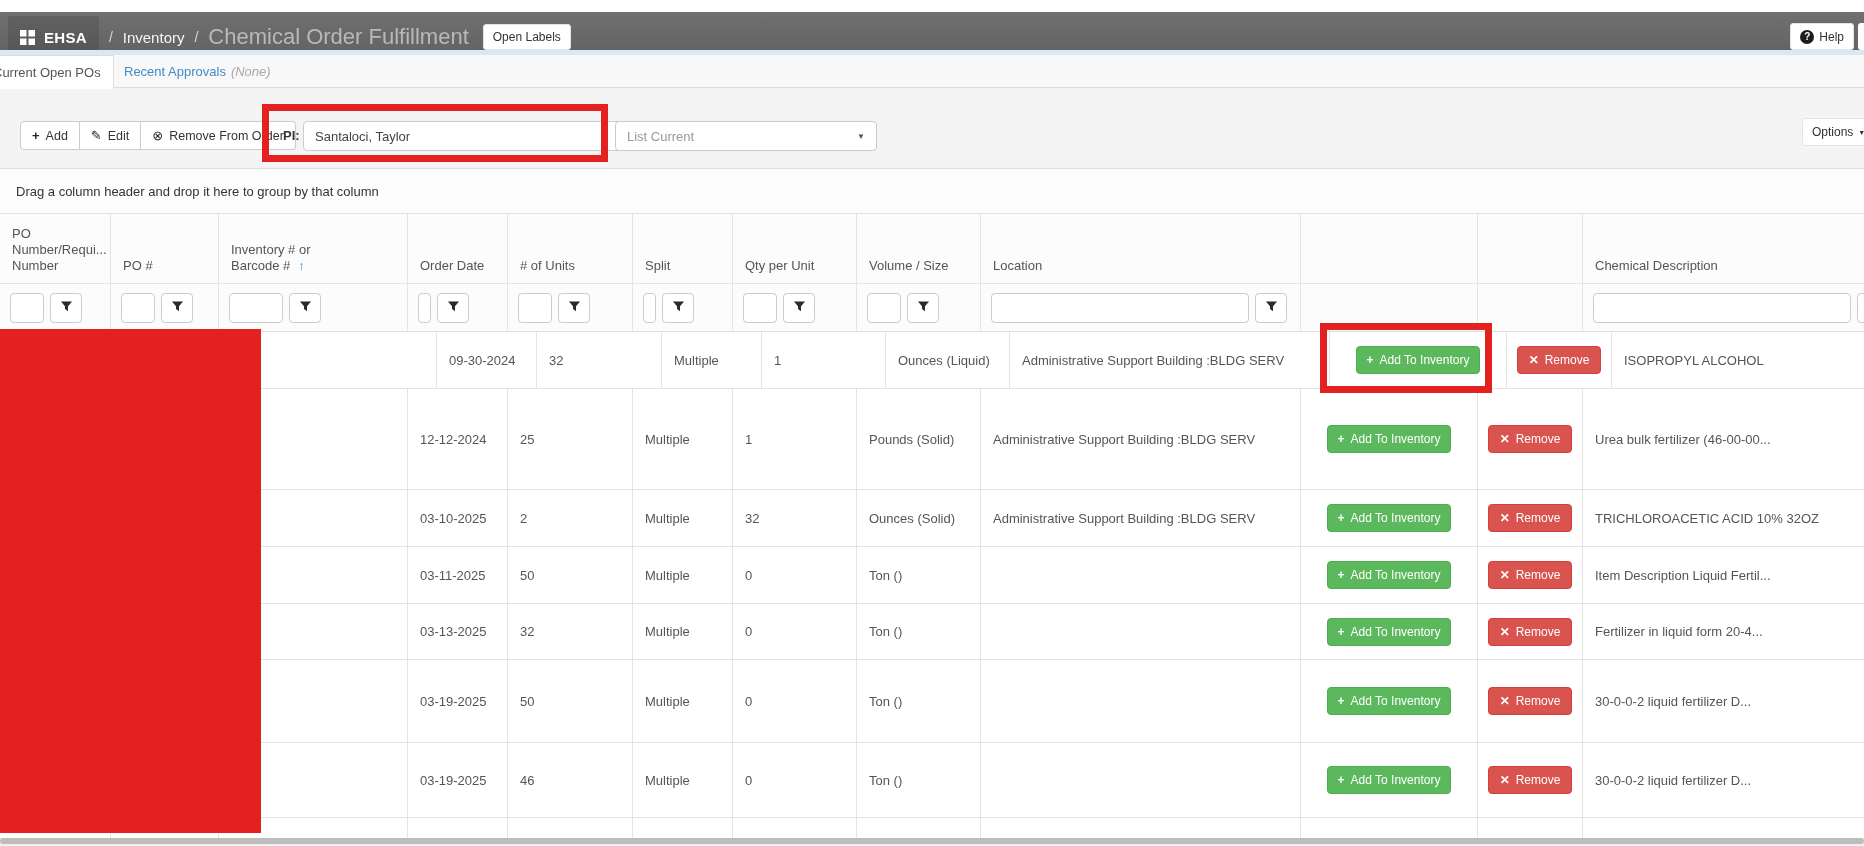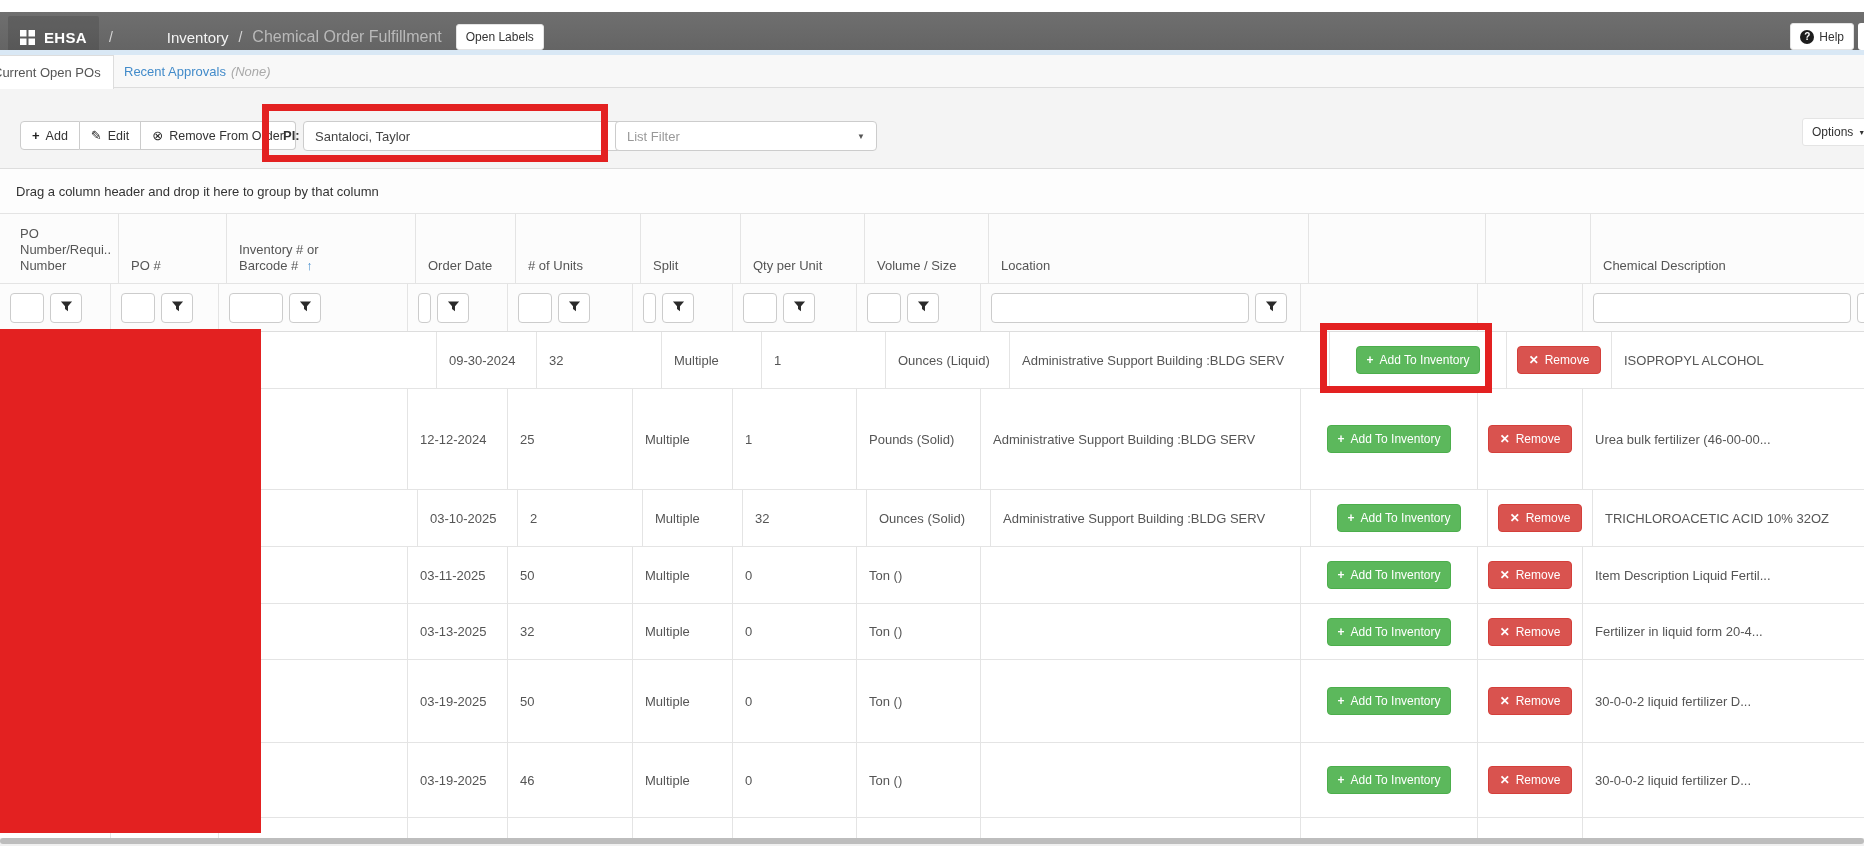--- a/index.html
+++ b/index.html
@@ -7,22 +7,22 @@
   body { font-family:"Liberation Sans", sans-serif; }
   .page { position:relative; width:1864px; height:846px; overflow:hidden; background:#fff; }
 
   
   .top-bar { position:absolute; left:0; top:12px; width:1864px; height:50px;
              background:linear-gradient(180deg,#6f6f6f,#616161); display:flex; align-items:center; }
   .brand-box { display:flex; align-items:center; gap:9px; background:rgba(0,0,0,.12);
                height:42px; margin-left:8px; padding:0 12px; border-radius:2px; }
   .brand-text { color:#fff; font-size:15px; font-weight:bold; letter-spacing:.3px; }
   .crumb-sep { color:#d6d6d6; font-size:14px; margin:0 10px; }
-  .crumb-section { color:#f4f4f4; font-size:15px;margin-left:44px; }
-  .crumb-page { color:#b9b9b9; font-size:16px; font-weight:300; }
+  .crumb-section { color:#f4f4f4; font-size:15px; }
+  .crumb-page { color:#b9b9b9; font-size:22px; font-weight:300; }
   .btn-chip { background:#fff; border:1px solid #e4e4e4; border-radius:3px; color:#333;
               font-size:12px; padding:5px 9px; cursor:pointer; display:inline-flex; align-items:center; gap:5px;
               font-family:"Liberation Sans", sans-serif; }
   .edit-labels { margin-left:14px; }
   .help-btn { position:absolute; right:10px; top:11px; height:27px; }
   .help-q { display:inline-flex; width:14px; height:14px; border-radius:50%; background:#1d1d1d;
             color:#fff; font-size:10px; font-weight:bold; align-items:center; justify-content:center; }
   .partial-btn { position:absolute; right:-4px; top:11px; width:10px; height:27px; background:#fff; border-radius:3px; }
 
   .blue-strip { position:absolute; left:0; top:50px; width:1864px; height:5px; background:#d9e8f5; }
@@ -60,21 +60,21 @@
 
   
   .grid { position:absolute; left:0; top:168px; width:1864px; bottom:0; background:#fff;
           border-top:1px solid #ddd; }
   .group-bar { height:45px; display:flex; align-items:center; padding-left:16px;
                font-size:13px; color:#333; background:#fdfdfd; border-bottom:1px solid #e4e4e4; }
   .gridrow { display:grid; grid-template-columns:110px 108px 189px 100px 125px 100px 124px 124px 320px 177px 105px 282px; }
   .h-row { height:70px; background:#fcfcfc; border-bottom:1px solid #e4e4e4; }
   .h-cell { border-left:1px solid #e4e4e4; padding:6px 10px 9px 12px; display:flex; flex-direction:column;
             justify-content:flex-end; font-size:13px; color:#555; line-height:16px; cursor:pointer;
-            overflow:hidden; white-space:nowrap;margin-left:8px; }
+            overflow:hidden; white-space:nowrap; }
   .h-cell:first-child { border-left:none; }
   .sort-arrow { color:#428bca; margin-left:8px; font-size:13px; }
   .f-row { height:48px; background:#fcfcfc; border-bottom:1px solid #ddd; }
   .f-cell { border-left:1px solid #e4e4e4; display:flex; align-items:center; padding-left:10px; overflow:visible; }
   .f-cell:first-child { border-left:none; }
   .flt { height:30px; border:1px solid #ccc; border-radius:4px; background:#fff; outline:none;
          font-size:12px; color:#555; padding:0 4px; flex:0 0 auto; }
   .flt.xs { width:13px; padding:0; }
   .flt.sm { width:34px; }
   .flt.md { width:54px; }
@@ -164,21 +164,21 @@
         <span class="tb-ico">⊗</span>
         <span>Remove From Order</span>
       </button>
     </div>
     <div class="pi-label">PI:</div>
     <div class="select-box pi-select">
       <span>Santaloci, Taylor</span>
       <span class="caret">▼</span>
     </div>
     <div class="select-box listfilter-select">
-      <span>List Filter</span>
+      <span>List Current</span>
       <span class="caret">▼</span>
     </div>
     <button class="btn-chip options-btn">
       <span>Options</span>
       <span class="options-caret">▼</span>
     </button>
   </div>
 
   <div class="grid">
     <div class="group-bar">
@@ -343,21 +343,21 @@
             </button>
           </div>
           <div class="cell center">
             <button class="btn-remove">
               <span class="mini-ico">✕</span>
               <span>Remove</span>
             </button>
           </div>
           <div class="cell">Urea bulk fertilizer (46-00-00...</div>
         </div>
-        <div class="gridrow b-row" style="height: 57px; padding-left: 10px;">
+        <div class="gridrow b-row" style="height: 57px;">
           <div class="cell"></div>
           <div class="cell"></div>
           <div class="cell"></div>
           <div class="cell">03-10-2025</div>
           <div class="cell">2</div>
           <div class="cell">Multiple</div>
           <div class="cell">32</div>
           <div class="cell">Ounces (Solid)</div>
           <div class="cell">Administrative Support Building :BLDG SERV</div>
           <div class="cell center">

